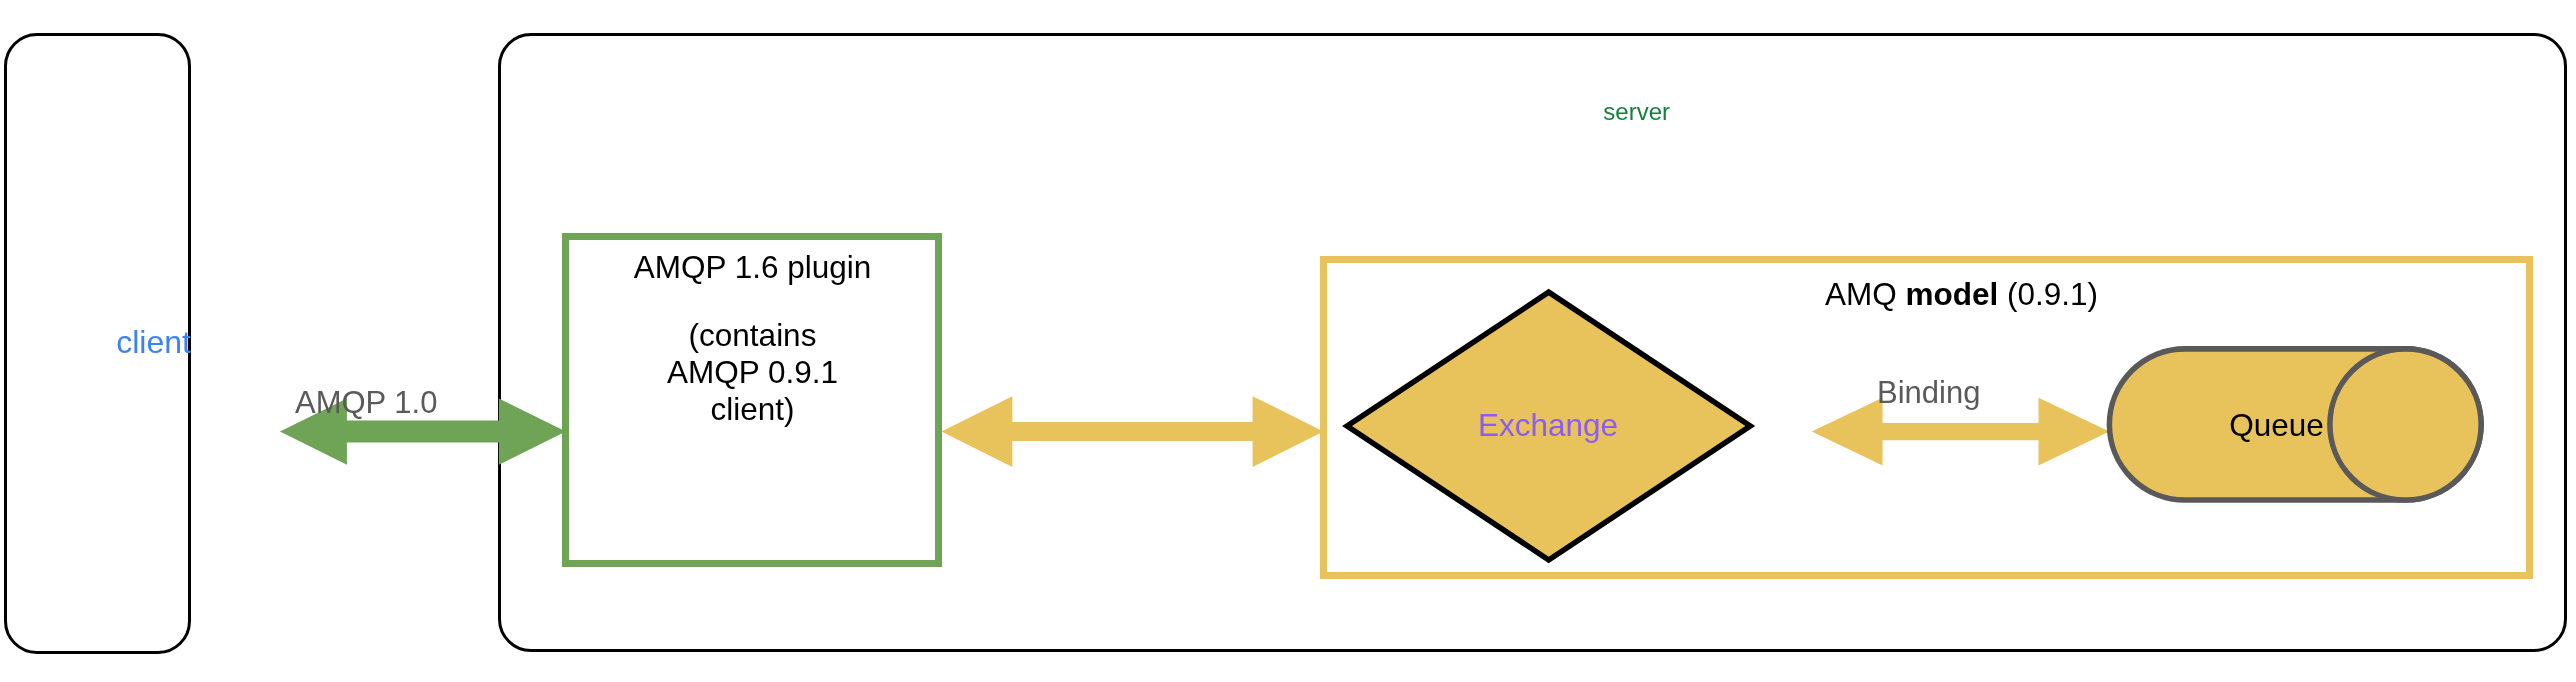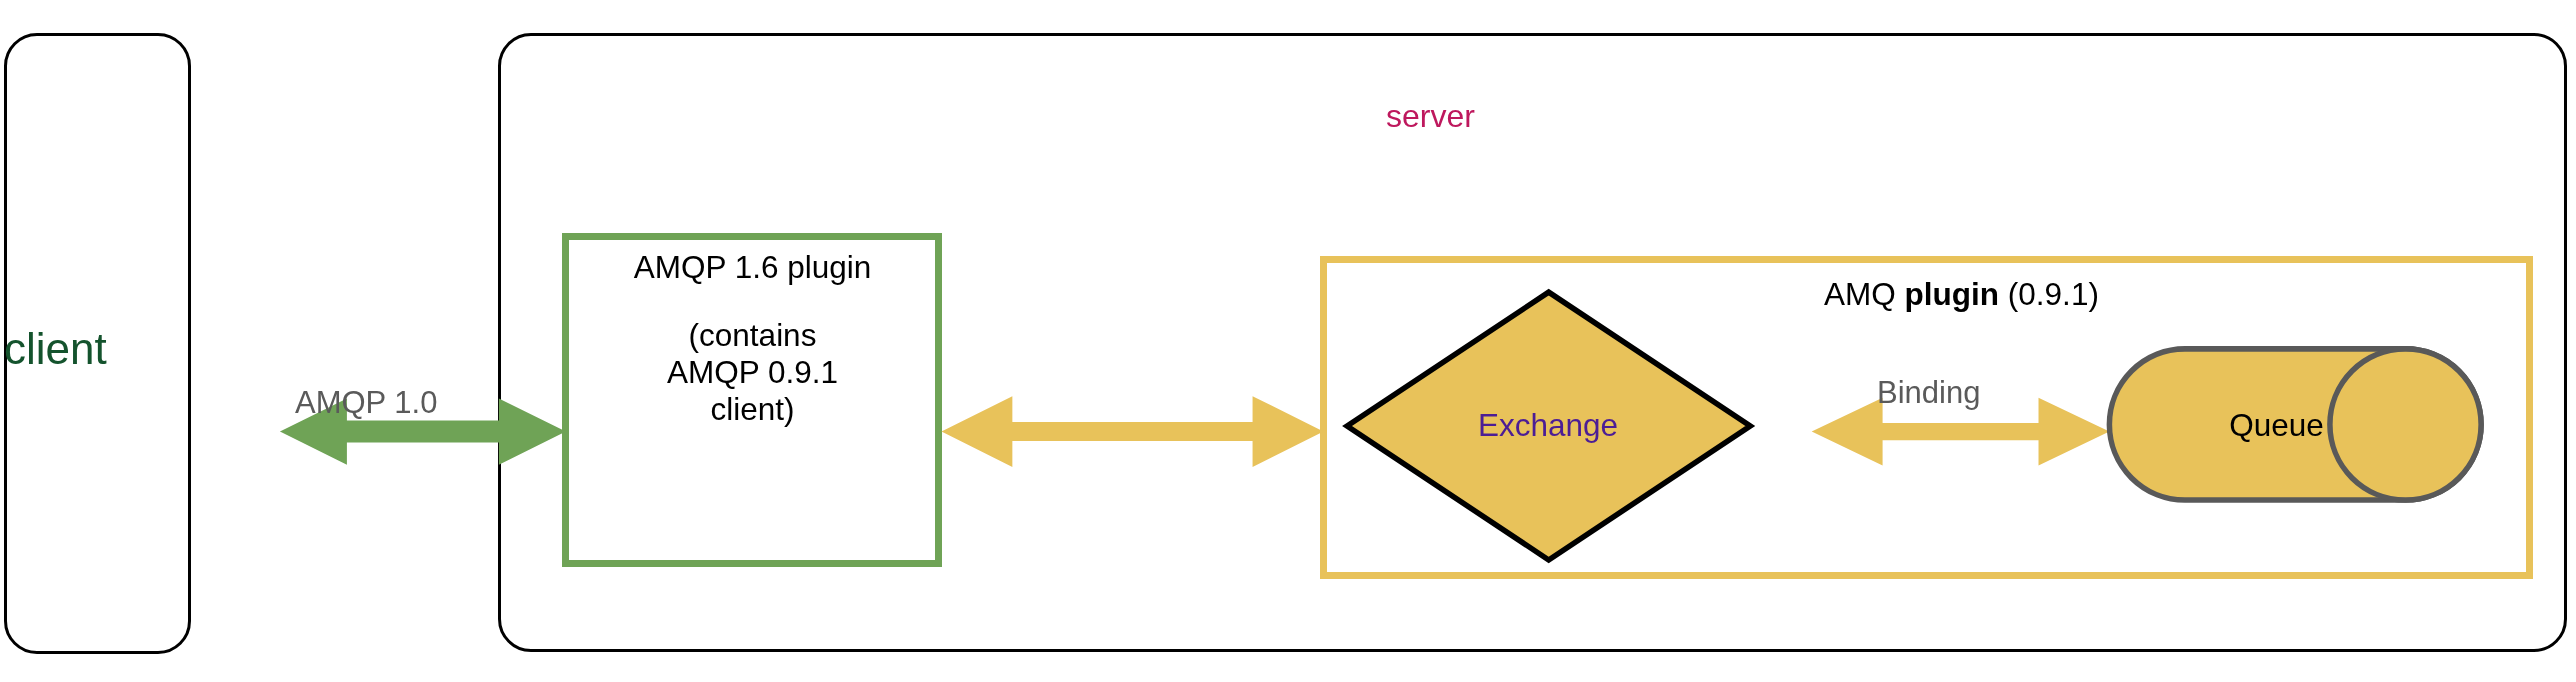--- a/index.html
+++ b/index.html
@@ -34,31 +34,31 @@
     box-sizing: border-box;
     border: 3.2px solid #000000;
     border-radius: 33px;
     background: #ffffff;
   }
 
   
   .client-label {
     left: 3.9px; top: 325px;
     width: 187px;
-    text-align: left;
-    font-size: 44px;
-    color: #14532d;
+    text-align: right;
+    font-size: 32px;
+    color: #3b82f6;
     line-height: 1.1;
   }
   .server-label {
     left: 1386px; top: 99px;
     width: 284px;
-    text-align: left;
-    font-size: 32px;
-    color: #be185d;
+    text-align: right;
+    font-size: 24px;
+    color: #15803d;
     line-height: 1.1;
   }
 
   
   .plugin-box {
     left: 562px; top: 233px;
     width: 380px; height: 334px;
     box-sizing: border-box;
     border: 7px solid #6FA356;
     background: #ffffff;
@@ -106,21 +106,21 @@
   .label-protocol { left: 952px; top: 358px; }
   .label-binding  { left: 1877px; top: 376px; text-align: center; }
   .arrow-label b { font-weight: bold; color: #5A5A5A; }
 
   
   .exchange-label {
     left: 1371px; top: 408px;
     width: 354px;
     text-align: center;
     font-size: 31.5px;
-    color: #4c1d95;
+    color: #8b5cf6;
     line-height: 1.1;
   }
 
   
   .queue-label {
     left: 2127px; top: 408px;
     width: 299px;
     text-align: center;
     font-size: 31.5px;
     color: #000000;
@@ -141,21 +141,21 @@
   <div class="abs plugin-box"></div>
   <div class="abs plugin-text">
     <span>AMQP 1.6 plugin</span>
     <span class="gap"></span>
     <span>(contains</span><br>
     <span>AMQP 0.9.1</span><br>
     <span>client)</span>
   </div>
 
   <div class="abs model-box"></div>
-  <div class="abs model-label"><span>AMQ </span><b>plugin</b><span> (0.9.1)</span></div>
+  <div class="abs model-label"><span>AMQ </span><b>model</b><span> (0.9.1)</span></div>
 
   <svg class="abs arrow-layer" viewBox="0 0 3270 866" width="2576" height="682" xmlns="http://www.w3.org/2000/svg">
 
     <g>
       <polygon fill="#6FA356" points="355,548 440,506 440,534 633,534 633,506 718,548 633,590 633,562 440,562 440,590"></polygon>
     </g>
 
     <g>
       <polygon fill="#E8C25A" points="1195,548 1285,503 1285,536 1590,536 1590,503 1680,548 1590,593 1590,560 1285,560 1285,593"></polygon>
     </g>

